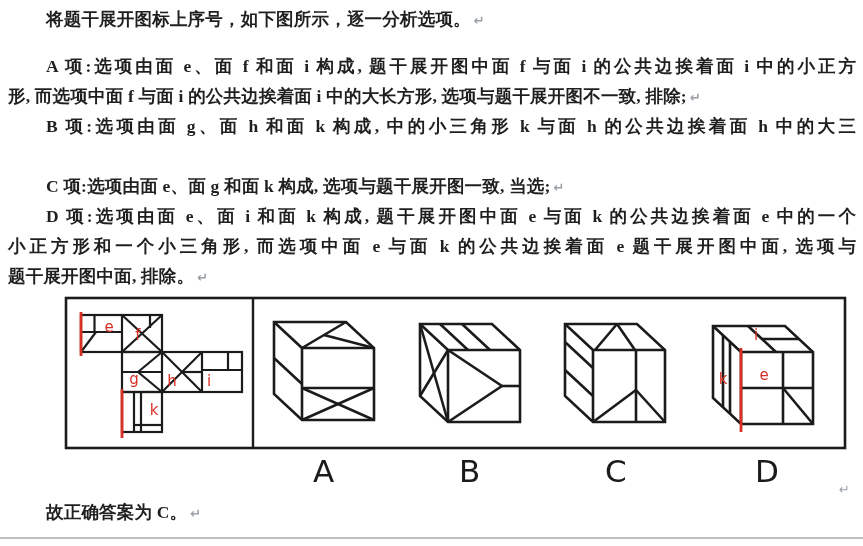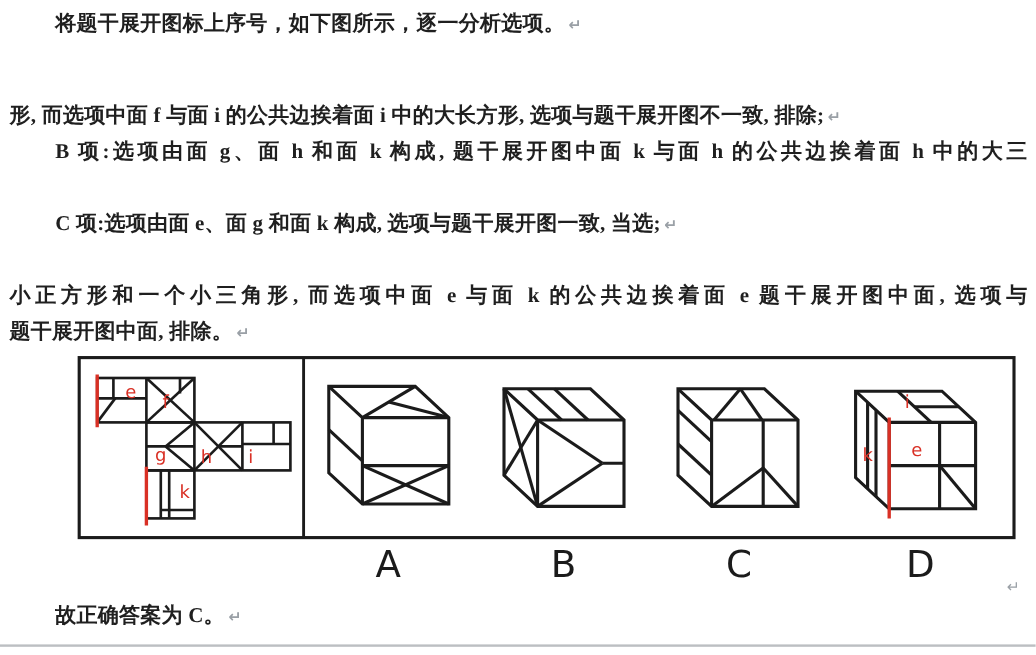--- a/index.html
+++ b/index.html
@@ -24,30 +24,32 @@
 </style>
 </head>
 <body>
 
 <div class="page">
 
   <div class="tline" style="left:46px;top:8px;">
     <span>将题干展开图标上序号，如下图所示，逐一分析选项。</span><span class="pmark">↵</span>
   </div>
 
+  <div class="tline just" style="left:46px;top:55px;width:810px;">A 项:选项由面 e、面 f 和面 i 构成, 题干展开图中面 f 与面 i 的公共边挨着面 i 中的小正方</div>
   <div class="tline" style="left:8px;top:85px;">
     <span>形, 而选项中面 f 与面 i 的公共边挨着面 i 中的大长方形, 选项与题干展开图不一致, 排除;</span><span class="pmark">↵</span>
   </div>
 
-  <div class="tline just" style="left:46px;top:115px;width:810px;">B 项:选项由面 g、面 h 和面 k 构成, 题干展开图中面 k 与面 h 的公共边挨着面 h 中的大三</div>
+  <div class="tline just" style="left:46px;top:115px;width:810px;">B 项:选项由面 g、面 h 和面 k 构成, 中的小三角形 k 与面 h 的公共边挨着面 h 中的大三</div>
 
   <div class="tline" style="left:46px;top:175px;">
     <span>C 项:选项由面 e、面 g 和面 k 构成, 选项与题干展开图一致, 当选;</span><span class="pmark">↵</span>
   </div>
 
+  <div class="tline just" style="left:46px;top:205px;width:810px;">D 项:选项由面 e、面 i 和面 k 构成, 题干展开图中面 e 与面 k 的公共边挨着面 e 中的一个</div>
   <div class="tline just" style="left:8px;top:235px;width:848px;">小正方形和一个小三角形, 而选项中面 e 与面 k 的公共边挨着面 e 题干展开图中面, 选项与</div>
   <div class="tline" style="left:8px;top:265px;">
     <span>题干展开图中面, 排除。</span><span class="pmark">↵</span>
   </div>
 
   <svg width="783" height="154" viewBox="0 0 783 154" style="position:absolute;left:64px;top:296px;">
 
     <rect class="blk" x="2" y="2" width="779" height="150" stroke-width="2.6"></rect>
     <line class="blk" x1="189" y1="2" x2="189" y2="152" stroke-width="2.4"></line>
 

